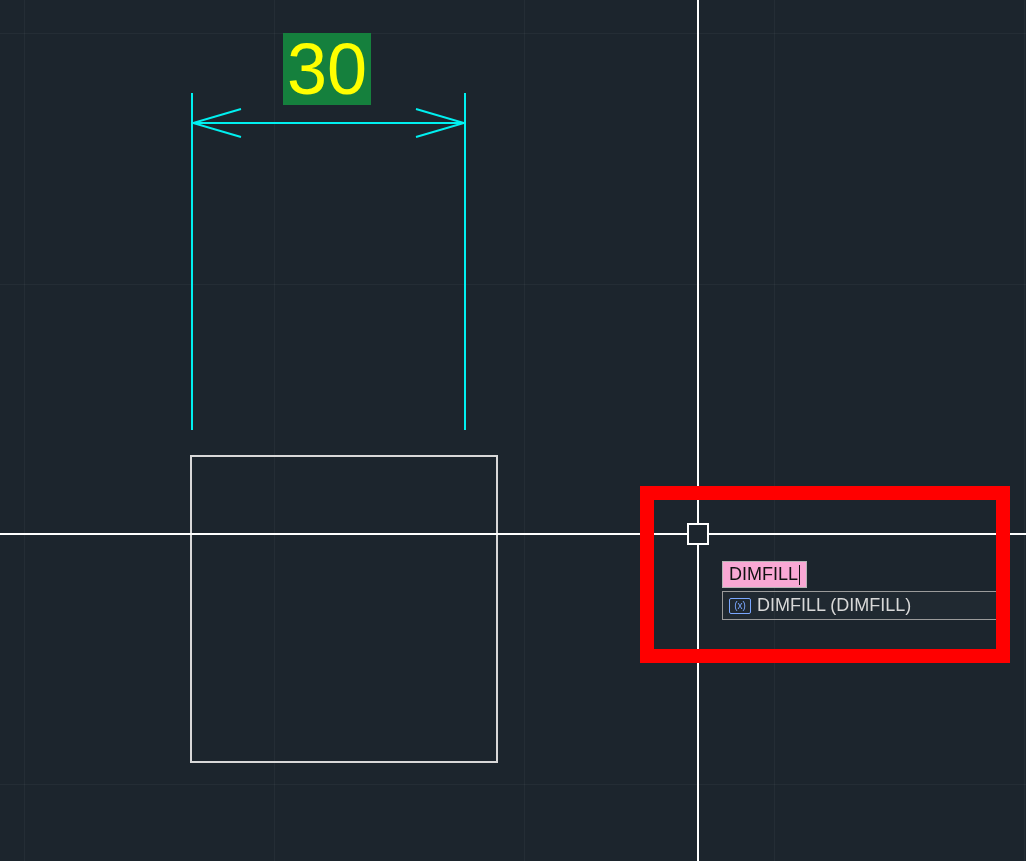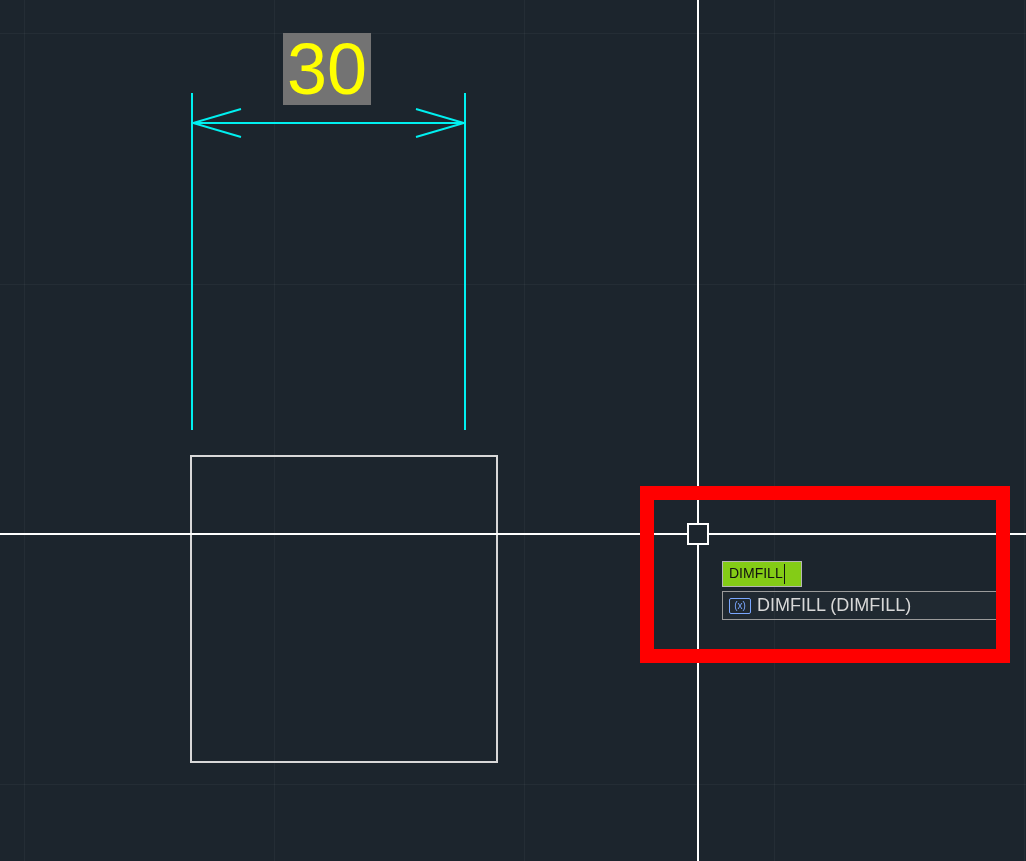--- a/index.html
+++ b/index.html
@@ -34,21 +34,21 @@
     background: #00f0f0;
   }
   .dim-arrow-l, .dim-arrow-r {
     position: absolute;
     width: 50px; height: 30px;
   }
   .dim-arrow-l svg, .dim-arrow-r svg { width:100%; height:100%; display:block; }
 
   .dim-text-bg {
     position: absolute;
-    background: #737373;
+    background: #15803d;
     padding: 0 4px;
     line-height: 1;
   }
   .dim-text-bg span {
     color: #ffff00;
     font-size: 72px;
     font-weight: 400;
     font-family: Arial, sans-serif;
   }
 
@@ -75,24 +75,24 @@
   .crosshair-box {
     position: absolute;
     width: 22px; height:22px;
     border: 2px solid #ffffff;
     background: #1c252d;
   }
 
   
   .cmd-input {
     position: absolute;
-    background: #84cc16;
+    background: #f9a8d4;
     color: #111111;
-    font-size: 14px;
-    padding: 2px 16px 2px 6px;
+    font-size: 18px;
+    padding: 2px 6px 2px 6px;
     font-family: "Segoe UI", Arial, sans-serif;
     border: 1px solid #b5b5b5;
   }
   .cmd-input .caret {
     display:inline-block;
     width:1px; height:20px;
     background:#111;
     vertical-align: middle;
     margin-left:1px;
   }

